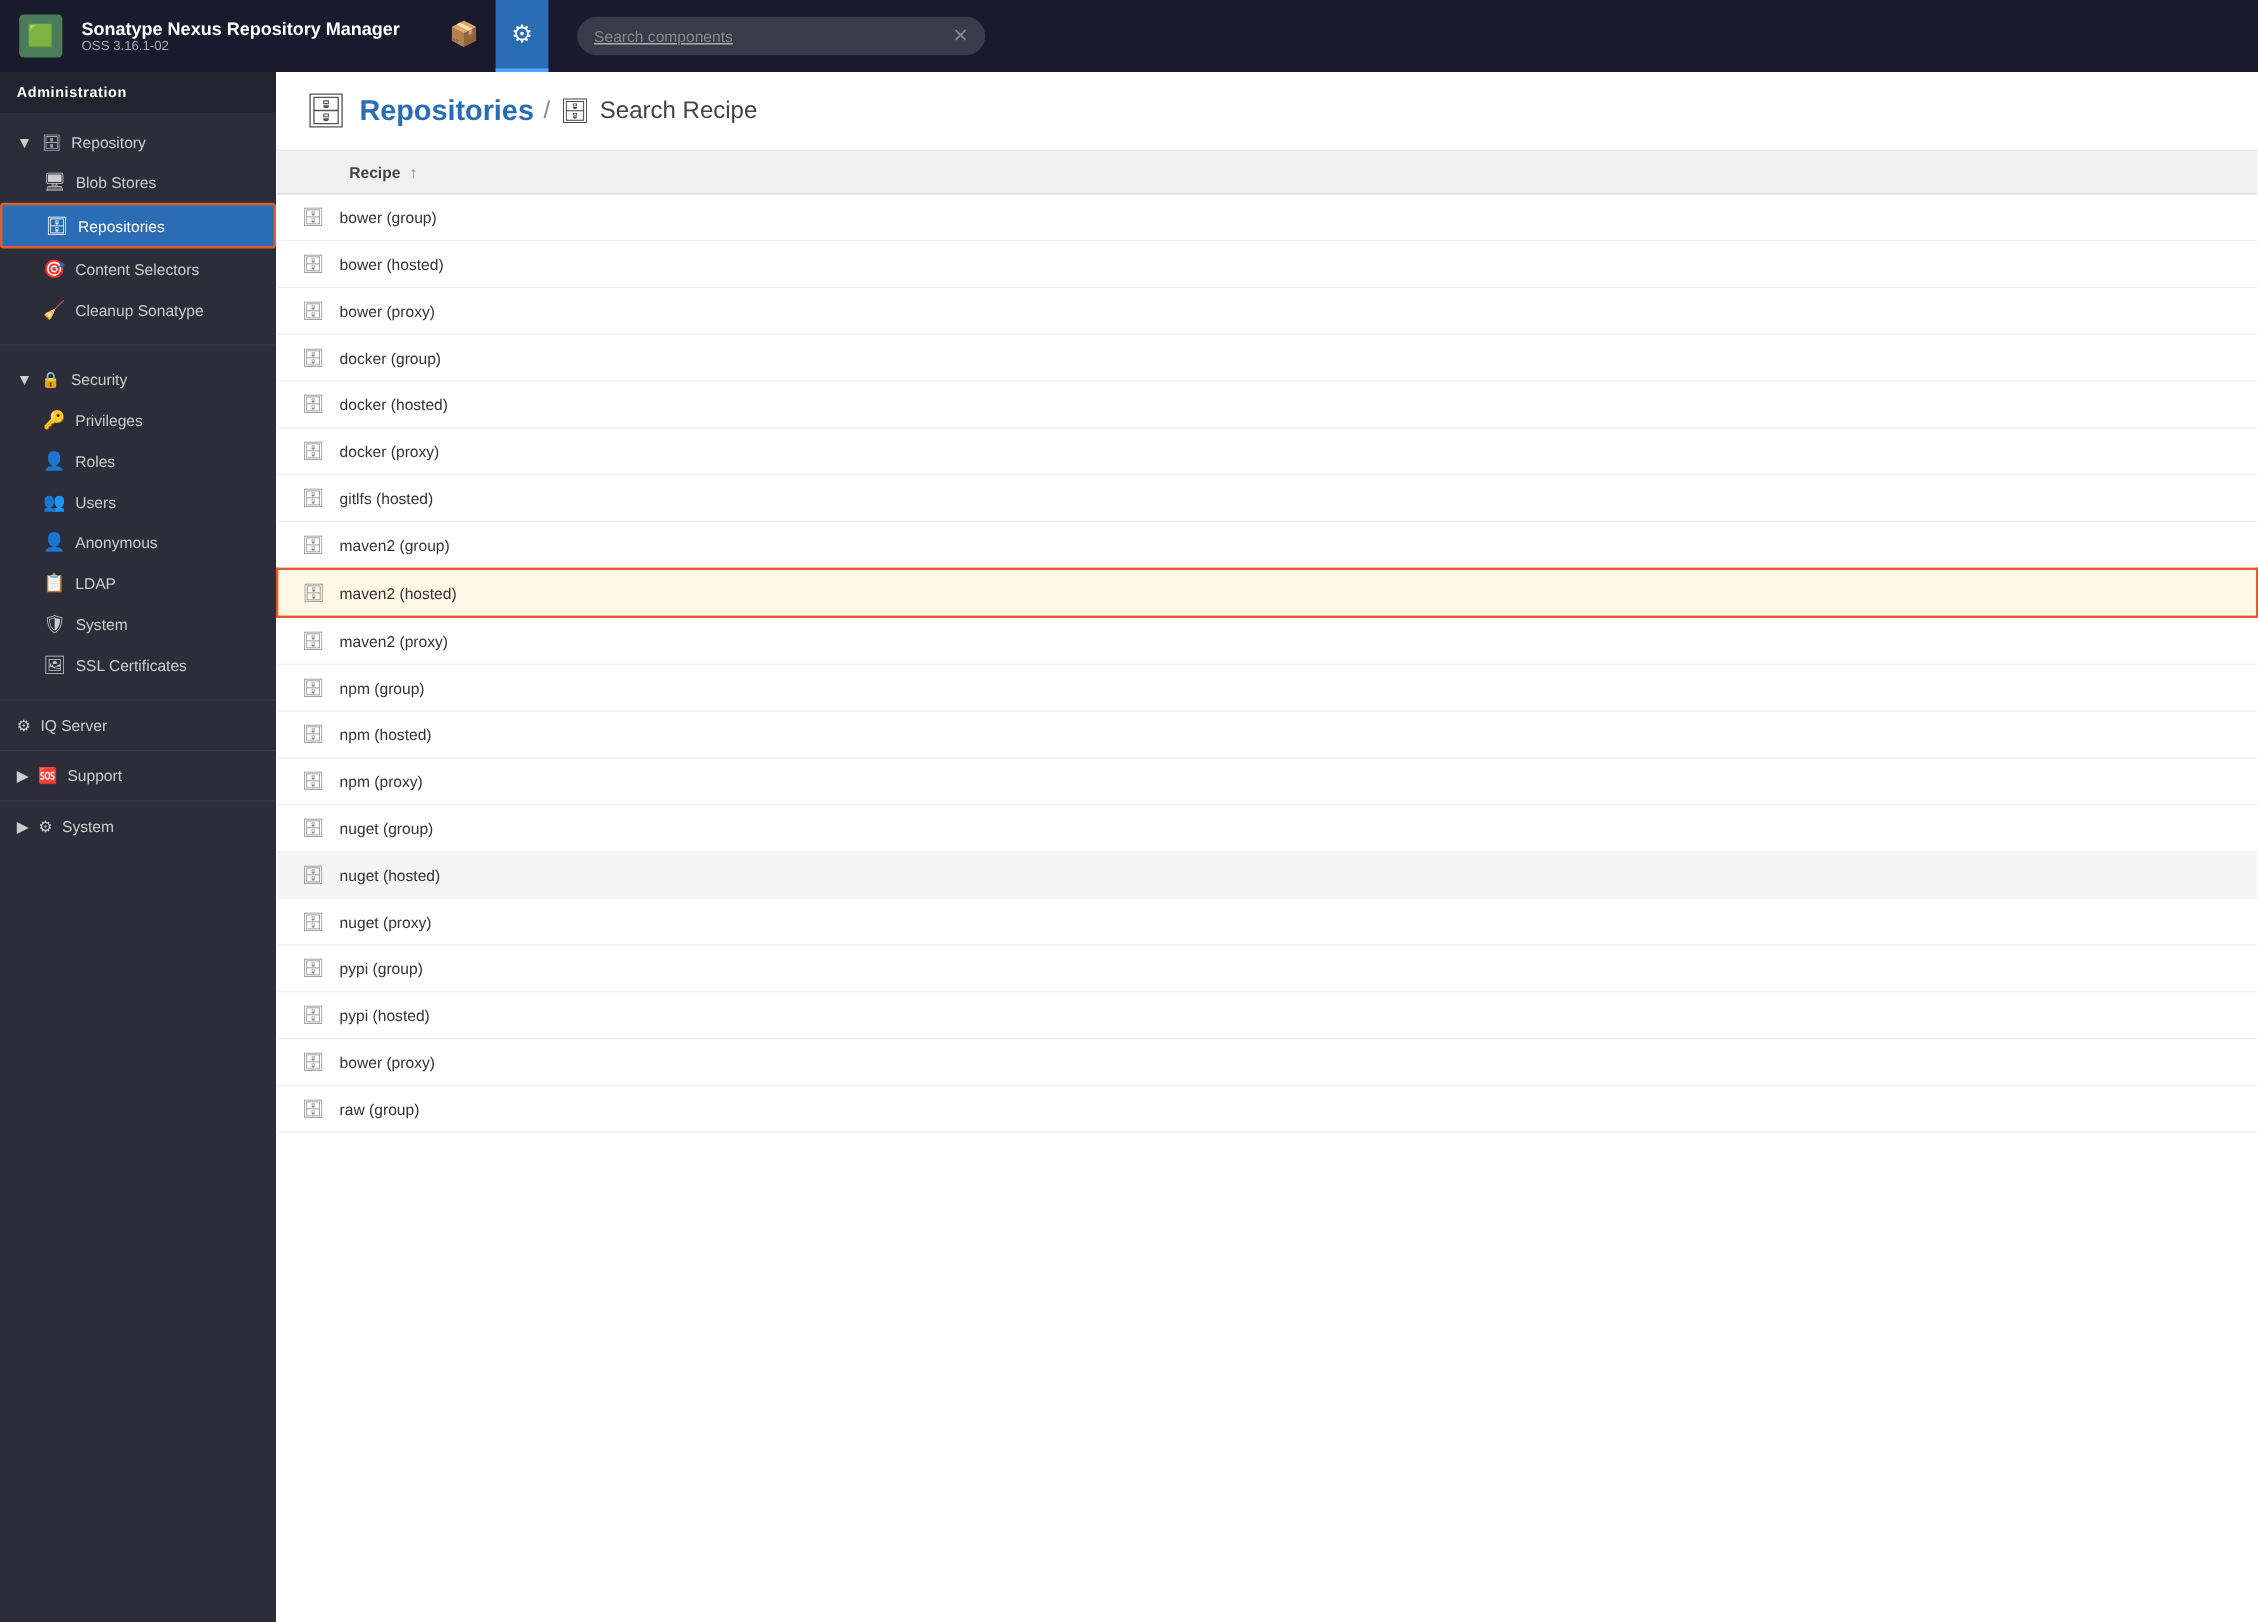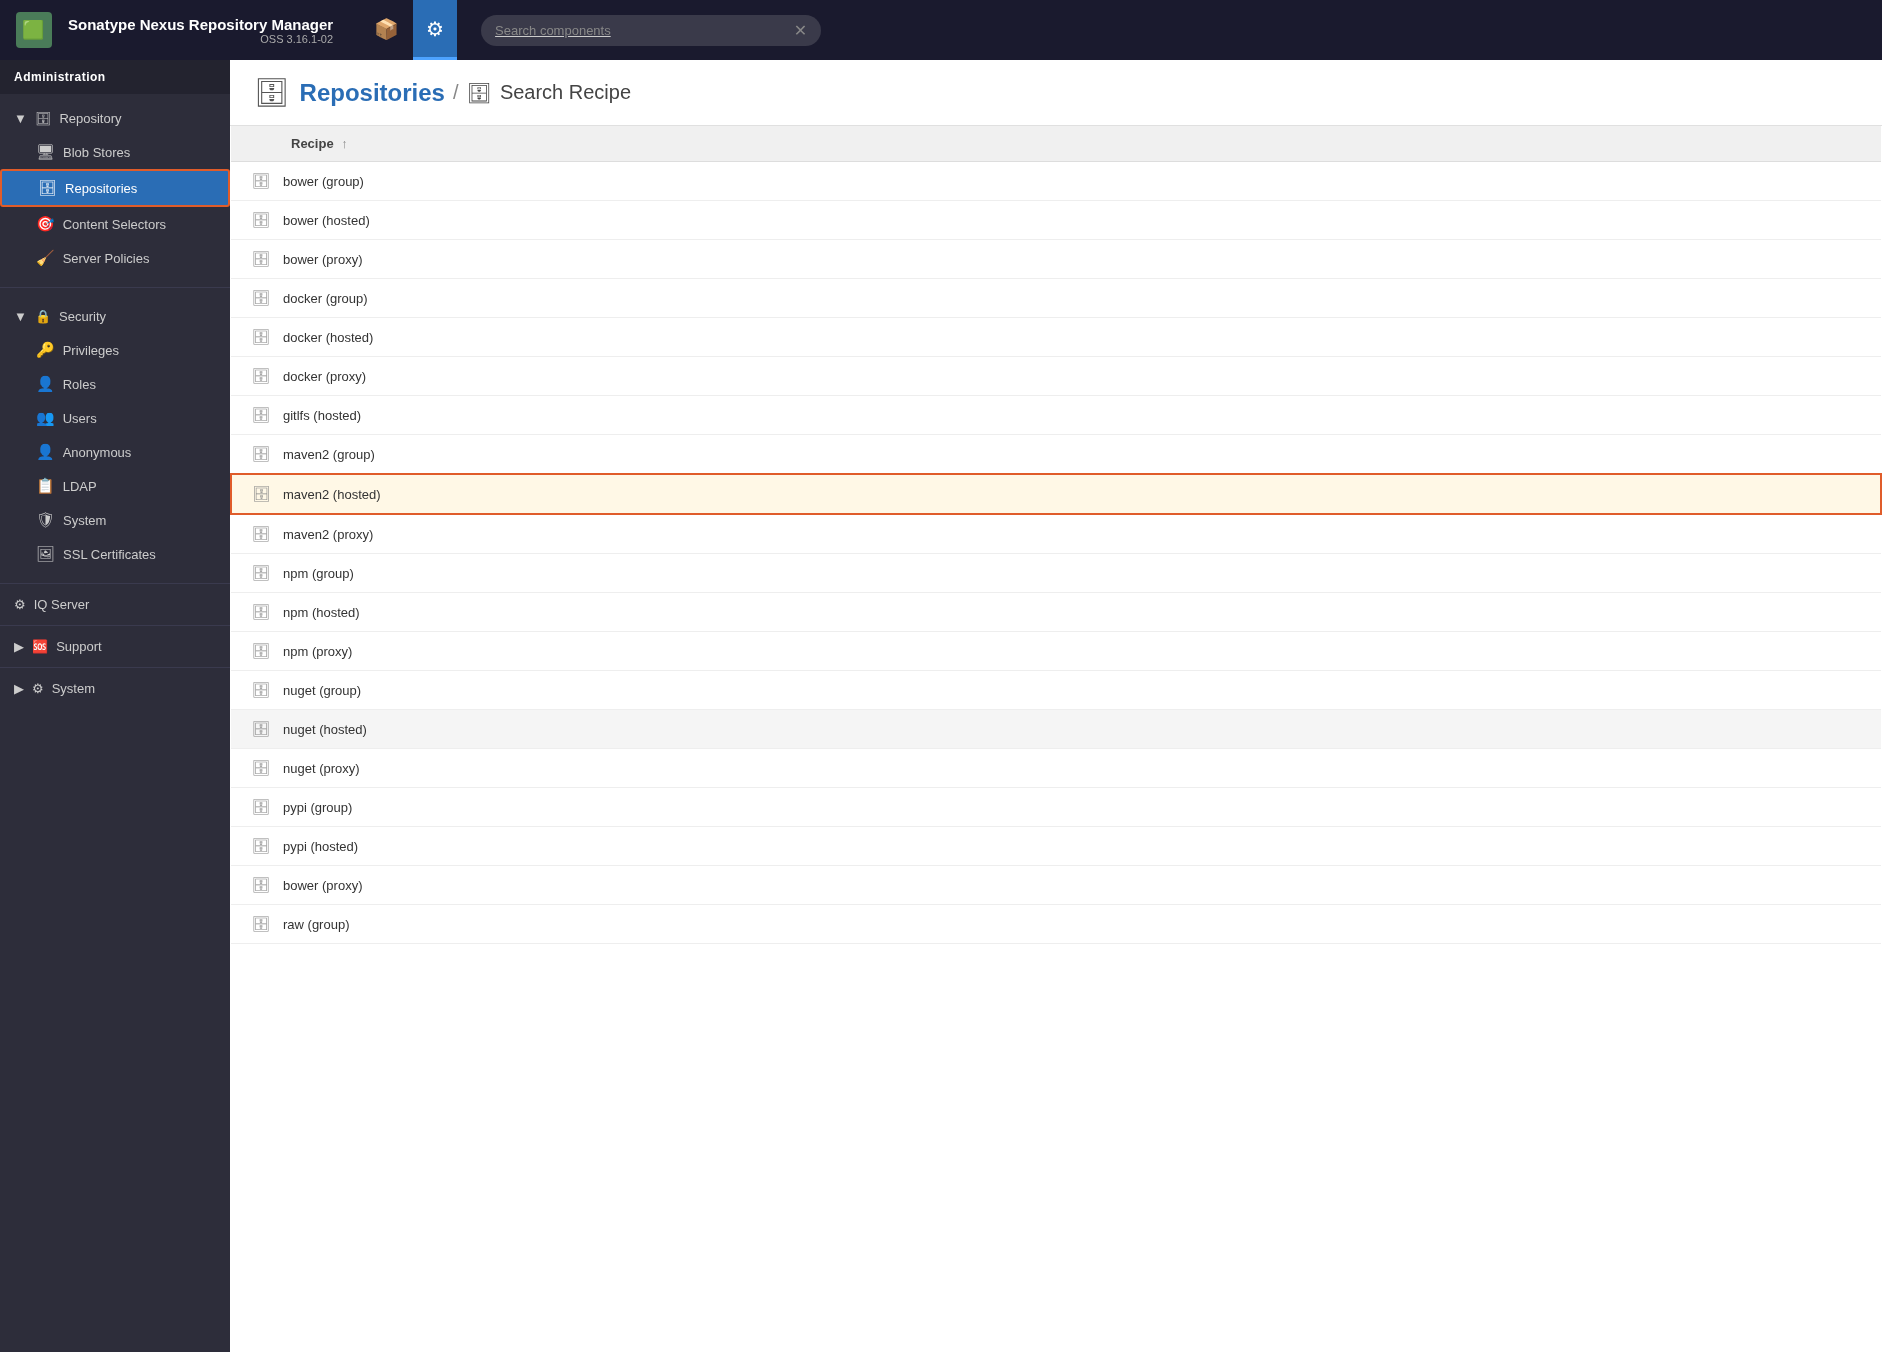--- a/index.html
+++ b/index.html
@@ -21,21 +21,20 @@
       border-radius: 4px;
       display: flex;
       align-items: center;
       justify-content: center;
       color: white;
       font-size: 18px;
       flex-shrink: 0;
     }
     .header-title {
       color: white;
-      text-align: right;
     }
     .header-title .app-name {
       font-size: 15px;
       font-weight: bold;
     }
     .header-title .app-version {
       font-size: 11px;
       color: #aaa;
     }
     .header-icons {
@@ -283,21 +282,21 @@
       <div class="sidebar-item sub active">
         <span class="icon">🗄</span>
         <span>Repositories</span>
       </div>
       <div class="sidebar-item sub">
         <span class="icon">🎯</span>
         <span>Content Selectors</span>
       </div>
       <div class="sidebar-item sub">
         <span class="icon">🧹</span>
-        <span>Server Policies</span>
+        <span>Cleanup Sonatype</span>
       </div>
     </div>
 
     <div class="divider"></div>
 
     <div class="sidebar-group">
       <div class="sidebar-category">
         <span class="arrow">▼</span>
         <span class="icon">🔒</span>
         <span>Security</span>

